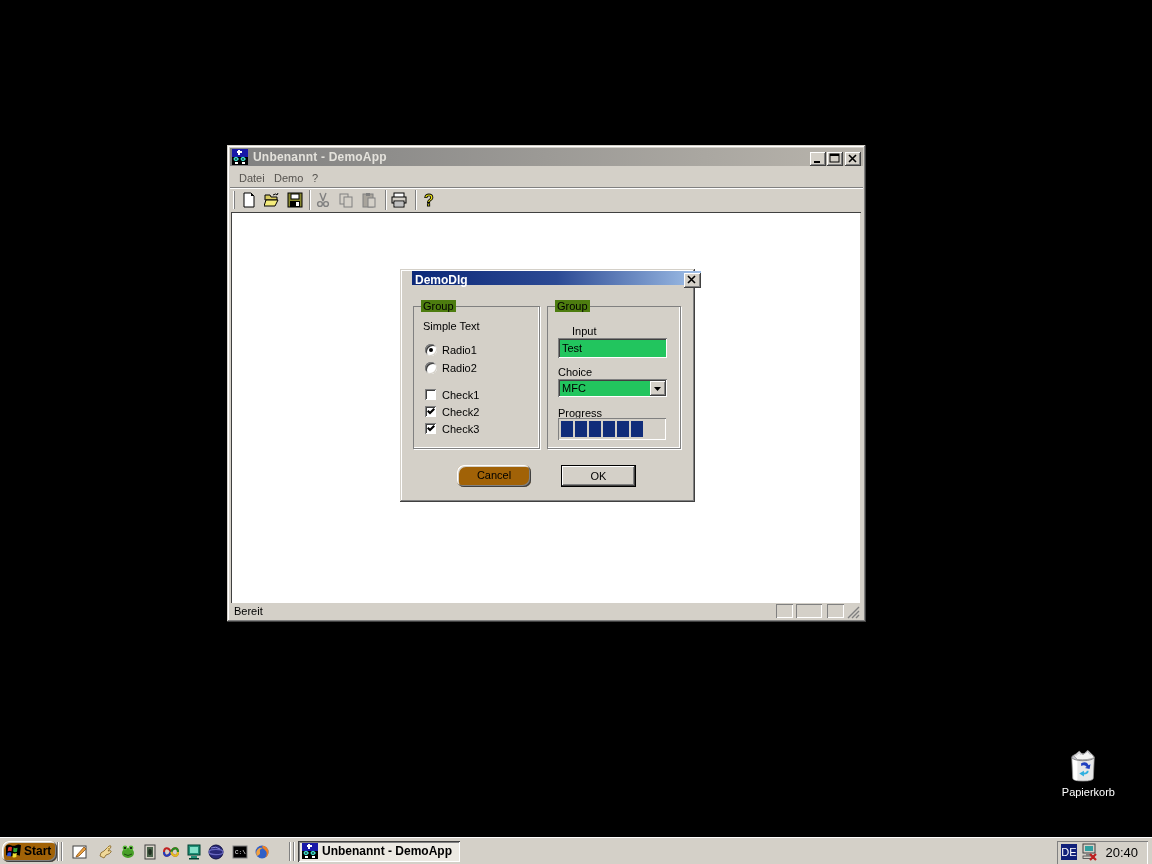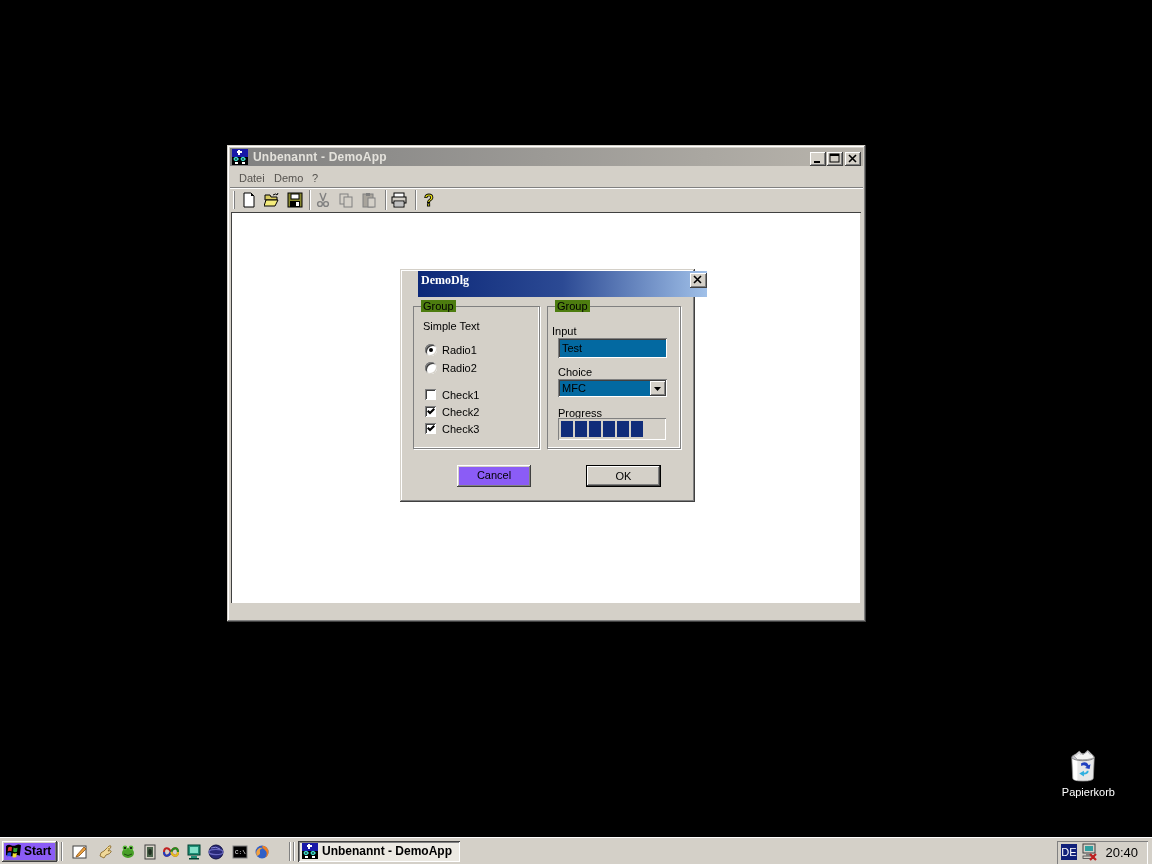--- a/index.html
+++ b/index.html
@@ -1,40 +1,40 @@
 <!DOCTYPE html>
 <html><head>
 <meta charset="utf-8">
 <style>
 * { margin:0; padding:0; box-sizing:border-box; }
 html,body { width:1152px; height:864px; overflow:hidden; }
 body { background:#000; font-family:"Liberation Sans", sans-serif; font-size:11px; color:#000; }
 .abs { position:absolute; }
 .winframe { background:#d4d0c8; box-shadow: inset -1px -1px #404040, inset 1px 1px #d4d0c8, inset -2px -2px #808080, inset 2px 2px #ffffff; }
-.btn { background:#8b5cf6; box-shadow: inset -1px -1px #404040, inset 1px 1px #ffffff, inset -2px -2px #808080, inset 2px 2px #d4d0c8; }
-.btn-default { border:1px solid #000;margin-left:25px; }
+.btn { background:#a16207; box-shadow: inset -1px -1px #404040, inset 1px 1px #ffffff, inset -2px -2px #808080, inset 2px 2px #d4d0c8; border-radius: 7px; }
+.btn-default { border:1px solid #000; }
 .btn-default .inner { box-shadow: inset -1px -1px #404040, inset 1px 1px #ffffff, inset -2px -2px #808080, inset 2px 2px #d4d0c8; width:100%; height:100%; }
-.sunken { background:#0369a1; box-shadow: inset -1px -1px #d4d0c8, inset 1px 1px #808080, inset -2px -2px #ffffff, inset 2px 2px #404040; }
+.sunken { background:#22c55e; box-shadow: inset -1px -1px #d4d0c8, inset 1px 1px #808080, inset -2px -2px #ffffff, inset 2px 2px #404040; }
 .sunken1 { box-shadow: inset 1px 1px #808080, inset -1px -1px #ffffff; }
 .groupbox { border:1px solid #808080; box-shadow: 1px 1px 0 #ffffff, inset -1px -1px 0 #ffffff, inset 1px 1px 0 #d4d0c8; }
 .titlebtn { background:#d4d0c8; box-shadow: inset -1px -1px #404040, inset 1px 1px #ffffff, inset -2px -2px #808080, inset 2px 2px #d4d0c8; position:absolute; }
 
 
 #mainwin { left:227px; top:145px; width:639px; height:477px; }
 #maintitle { left:3px; top:3px; width:633px; height:18px; background:linear-gradient(90deg,#808080,#b8b4ac); }
 #maintitle .txt { position:absolute; left:23px; top:2px; font-weight:bold; font-size:12px; color:#e4e2dc; letter-spacing:0.2px; }
 #mainmenu { left:3px; top:21px; width:633px; height:21px; color:#55524e; }
 #mainmenu span { position:absolute; top:6px; }
 #toolbar { left:3px; top:42px; width:633px; height:25px; border-top:1px solid #808080; box-shadow: inset 0 1px 0 #ffffff; }
 #client { left:4px; top:67px; width:630px; height:391px; background:#fff; box-shadow: inset 1px 1px #404040, inset -1px 0 #d4d0c8; }
 #statusbar { left:3px; top:458px; width:633px; height:16px; }
 
 
 #dlg { left:400px; top:269px; width:295px; height:233px; }
-#dlgtitle { left:18px; top:2px; width:289px; height:26px; background:linear-gradient(90deg,#0c2878 0%,#2c4a94 50%,#a0c0e8 100%);font-family:Liberation Serif, serif; }
+#dlgtitle { left:12px; top:2px; width:289px; height:14px; background:linear-gradient(90deg,#0c2878 0%,#2c4a94 50%,#a0c0e8 100%); }
 #dlgtitle .txt { position:absolute; left:3px; top:2px; font-weight:bold; font-size:12px; color:#fff; }
 .grouplabel { position:absolute; top:-7px; background:#4d7c0f; padding:0 2px; }
 
 .radio { position:absolute; width:12px; height:12px; border-radius:50%; background:#fff; box-shadow: inset -1px -1px #d4d0c8, inset 1px 1px #808080, inset -2px -2px #ffffff, inset 2px 2px #404040; }
 .radio .dot { position:absolute; left:4px; top:4px; width:4px; height:4px; border-radius:50%; background:#000; }
 .check { position:absolute; width:12px; height:12px; background:#fff; box-shadow: inset -1px -1px #d4d0c8, inset 1px 1px #808080, inset -2px -2px #ffffff, inset 2px 2px #404040; }
 .check svg { position:absolute; left:2px; top:2px; }
 
 
 #taskbar { left:0; top:837px; width:1152px; height:27px; background:#d4d0c8; border-top:1px solid #fff;padding-left:48px; }
@@ -122,20 +122,29 @@
         <rect x="3" y="9" width="10" height="6" fill="#fff" stroke="#000"></rect>
         <path d="M4 11 h8 M4 13 h8" stroke="#808080"></path>
       </svg>
     <div class="tbsep" style="left:185px"></div>
 
     <svg class="tbi" style="left:191px" width="16" height="16" viewBox="0 0 16 16">
         <text x="3" y="14" font-family="Liberation Sans" font-size="16" font-weight="bold" fill="#f0e810" stroke="#000" stroke-width="0.9">?</text>
       </svg>
   </div>
   <div id="client" class="abs"></div>
+  <div id="statusbar" class="abs">
+    <span style="position:absolute;left:4px;top:2px">Bereit</span>
+    <div class="sbpanel" style="left:546px;width:17px"></div>
+    <div class="sbpanel" style="left:566px;width:26px"></div>
+    <div class="sbpanel" style="left:597px;width:17px"></div>
+    <svg style="position:absolute;left:617px;top:3px" width="13" height="13">
+        <path d="M12 1 L1 12 M12 5 L5 12 M12 9 L9 12" stroke="#808080" stroke-width="1.4"></path>
+      </svg>
+  </div>
 </div>
 
 <div id="dlg" class="abs winframe">
   <div id="dlgtitle" class="abs">
     <span class="txt">DemoDlg</span>
     <div class="titlebtn" style="right:0px;top:2px;width:17px;height:15px"><svg width="16" height="14">
           <path d="M4 3 L11 10 M11 3 L4 10" stroke="#000" stroke-width="1.6"></path>
         </svg></div>
   </div>
 
@@ -159,21 +168,21 @@
     <div class="check" style="left:11px;top:116px">
         <svg width="8" height="8" viewBox="0 0 8 8">
           <path d="M0 3.5 L1.5 2 L3 3.5 L6.5 0 L8 1.5 L3 6.5 Z" fill="#000"></path>
         </svg>
       </div>
     <span class="abs" style="left:28px;top:116px">Check3</span>
   </div>
 
   <div class="abs groupbox" style="left:147px;top:37px;width:134px;height:143px">
     <span class="grouplabel" style="left:7px">Group</span>
-    <span class="abs" style="left:4px;top:18px">Input</span>
+    <span class="abs" style="left:24px;top:18px">Input</span>
     <div class="abs sunken" style="left:10px;top:31px;width:110px;height:21px">
         <span style="position:absolute;left:4px;top:4px">Test</span>
       </div>
     <span class="abs" style="left:10px;top:59px">Choice</span>
     <div class="abs sunken" style="left:10px;top:72px;width:110px;height:19px">
       <span style="position:absolute;left:4px;top:3px">MFC</span>
       <div class="titlebtn" style="right:2px;top:2px;width:16px;height:15px"><svg width="16" height="15">
             <path d="M4 6 L11 6 L7.5 10 Z" fill="#000"></path>
           </svg></div>
     </div>

